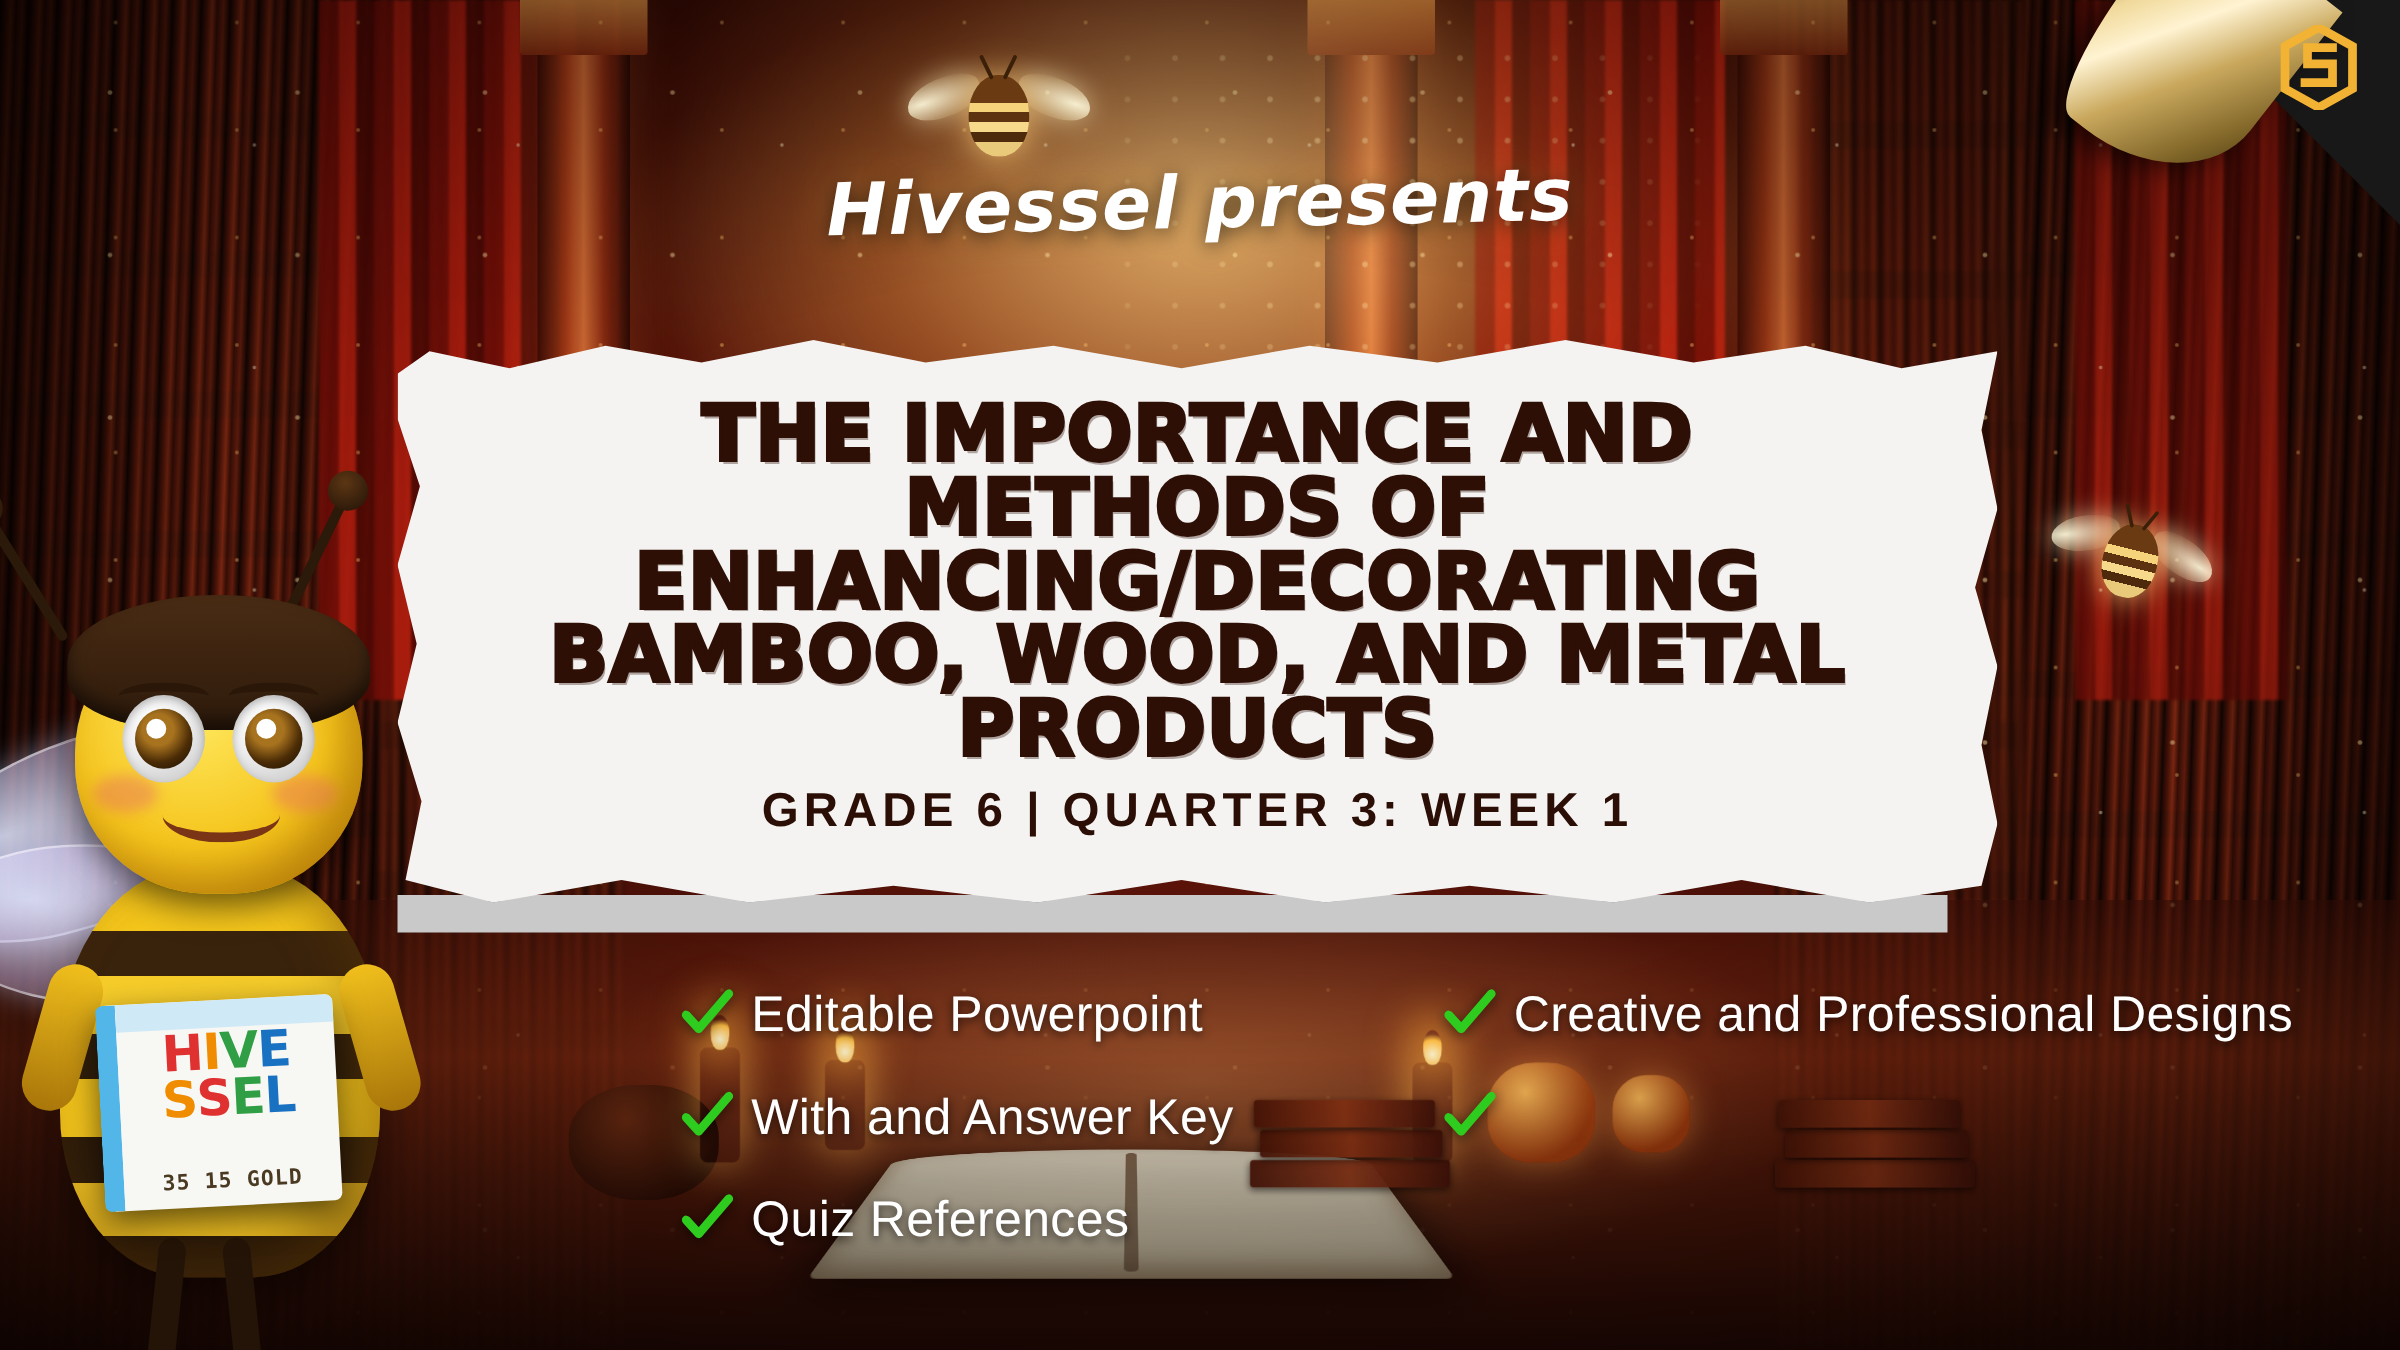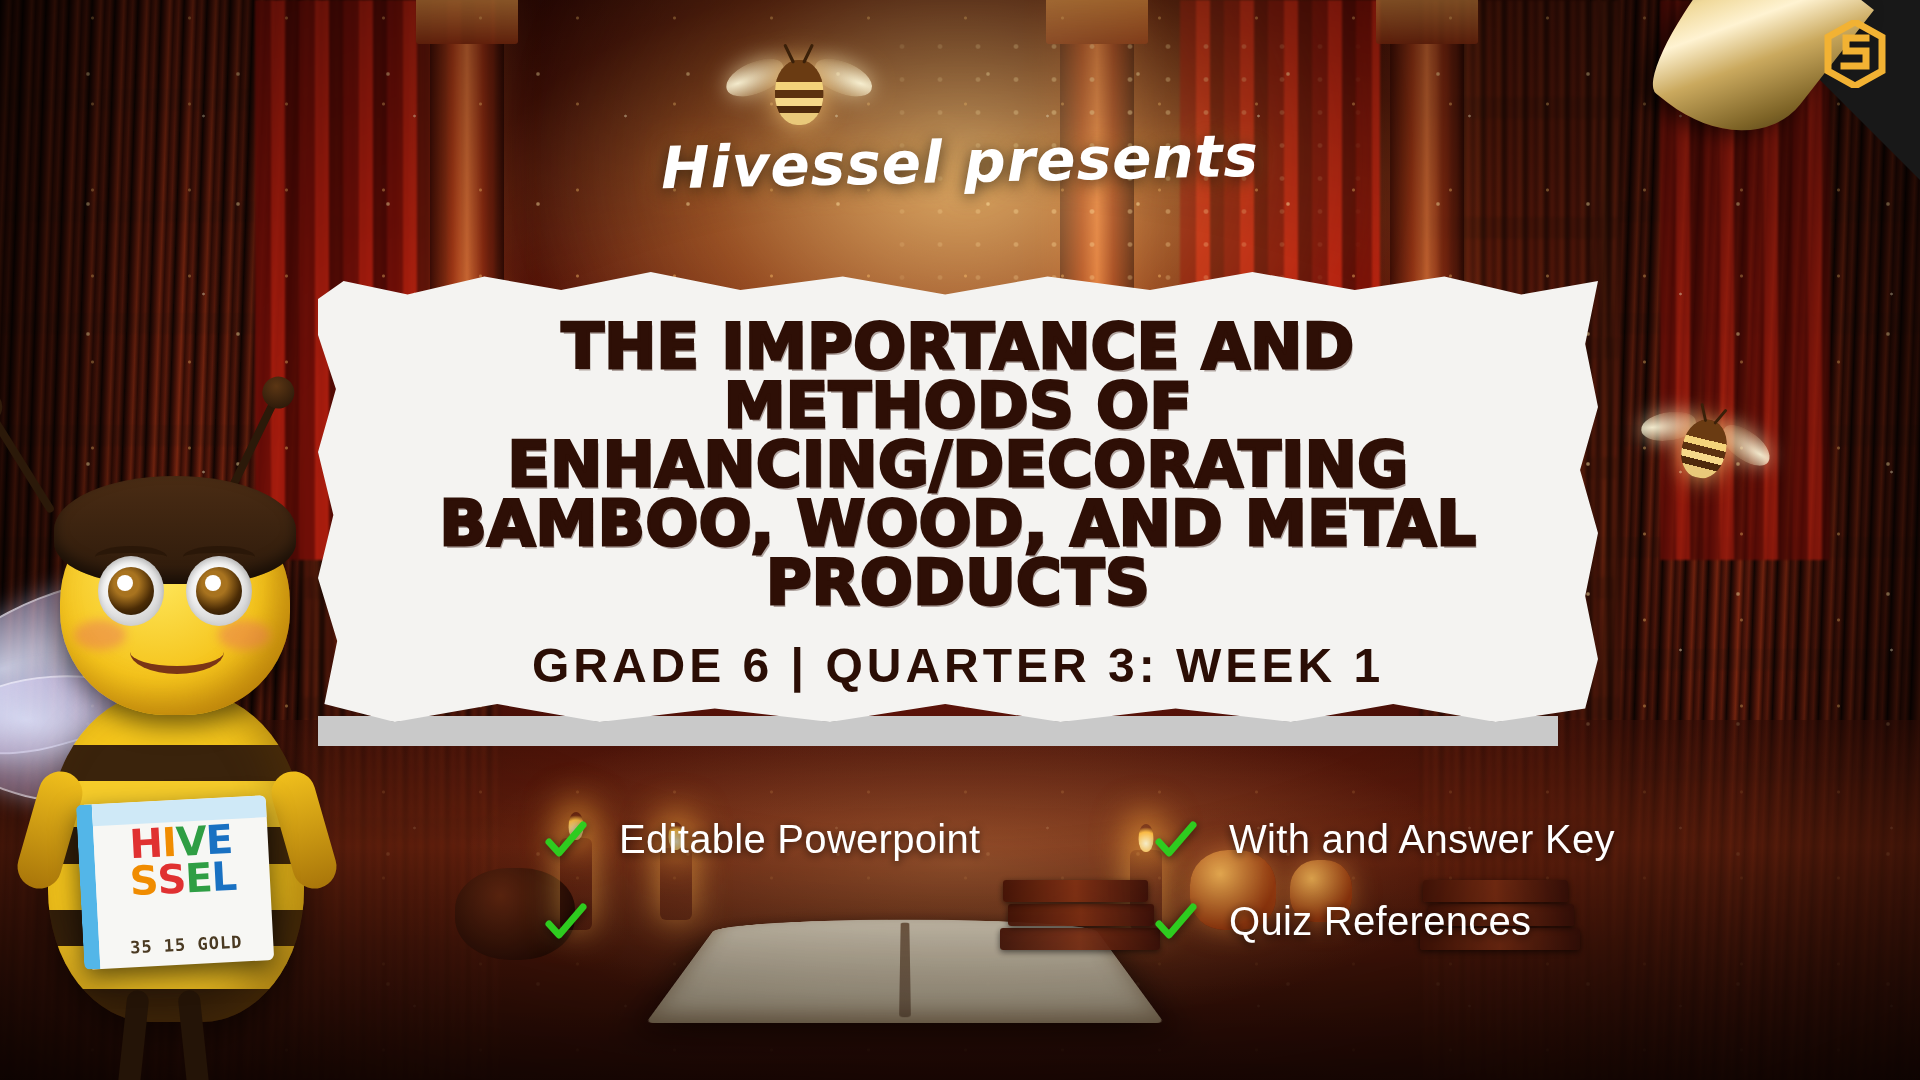--- a/index.html
+++ b/index.html
@@ -171,34 +171,34 @@
   .main-title {
     font-family:"DejaVu Sans", sans-serif;
     font-weight:900; font-style:normal;
     font-size:62px; line-height:.95; letter-spacing:.5px;
     color:#2e0f06; text-align:center; text-transform:uppercase;
     -webkit-text-stroke:3px #2e0f06;
     text-shadow:2px 3px 0 rgba(46,15,6,.35);
     max-width:1120px;
   }
   .subtitle {
-    margin-top:26px;
+    margin-top:16px;
     font-family:"Liberation Sans", sans-serif;
-    font-weight:700; font-size:48px; letter-spacing:4px;
+    font-weight:700; font-size:38px; letter-spacing:4px;
     color:#2b0e05; text-transform:uppercase; text-align:center;
   }
 
   
   .gray-band { position:absolute; left:318px; top:716px; width:1240px; height:30px;
     background:#c9c9c9; }
 
   
   .features { position:absolute; left:545px; top:790px; width:1340px;
     display:grid; grid-template-columns:610px 730px; row-gap:10px; }
-  .feature { display:flex; align-items:flex-end; gap:32px; height:72px; }
+  .feature { display:flex; align-items:flex-start; gap:14px; height:72px; }
   .check { width:42px; height:42px; flex:0 0 42px; position:relative; }
   .check svg { display:block; filter:drop-shadow(0 2px 5px rgba(0,0,0,.6)); }
   .feature-label { font-family:"Liberation Sans", sans-serif; font-size:40px; font-weight:400;
     color:#ffffff; white-space:nowrap; text-shadow:0 2px 8px rgba(0,0,0,.7); letter-spacing:.3px; }
 
   
   .mascot { position:absolute; left:-30px; top:470px; width:470px; height:620px; }
   .m-wing { position:absolute; border-radius:60% 45% 58% 42%;
     background:radial-gradient(ellipse at 28% 40%, rgba(225,230,255,.86), rgba(205,190,240,.48) 60%, rgba(190,200,235,.2));
     border:2px solid rgba(255,255,255,.45); box-shadow:0 0 24px rgba(200,210,255,.45); }
@@ -348,20 +348,28 @@
 
     <div class="feature">
       <span class="check">
         <svg width="42" height="42" viewBox="0 0 42 42">
             <path d="M4 22 L14 33 L38 5" stroke="#2ECC1F" stroke-width="7" fill="none" stroke-linecap="round" stroke-linejoin="round"></path>
           </svg>
       </span>
       <span class="feature-label">Editable Powerpoint</span>
     </div>
 
+    <div class="feature">
+      <span class="check">
+        <svg width="42" height="42" viewBox="0 0 42 42">
+            <path d="M4 22 L14 33 L38 5" stroke="#2ECC1F" stroke-width="7" fill="none" stroke-linecap="round" stroke-linejoin="round"></path>
+          </svg>
+      </span>
+      <span class="feature-label">Creative and Professional Designs</span>
+    </div>
 
 
     <div class="feature">
       <span class="check">
         <svg width="42" height="42" viewBox="0 0 42 42">
             <path d="M4 22 L14 33 L38 5" stroke="#2ECC1F" stroke-width="7" fill="none" stroke-linecap="round" stroke-linejoin="round"></path>
           </svg>
       </span>
       <span class="feature-label">With and Answer Key</span>
     </div>

